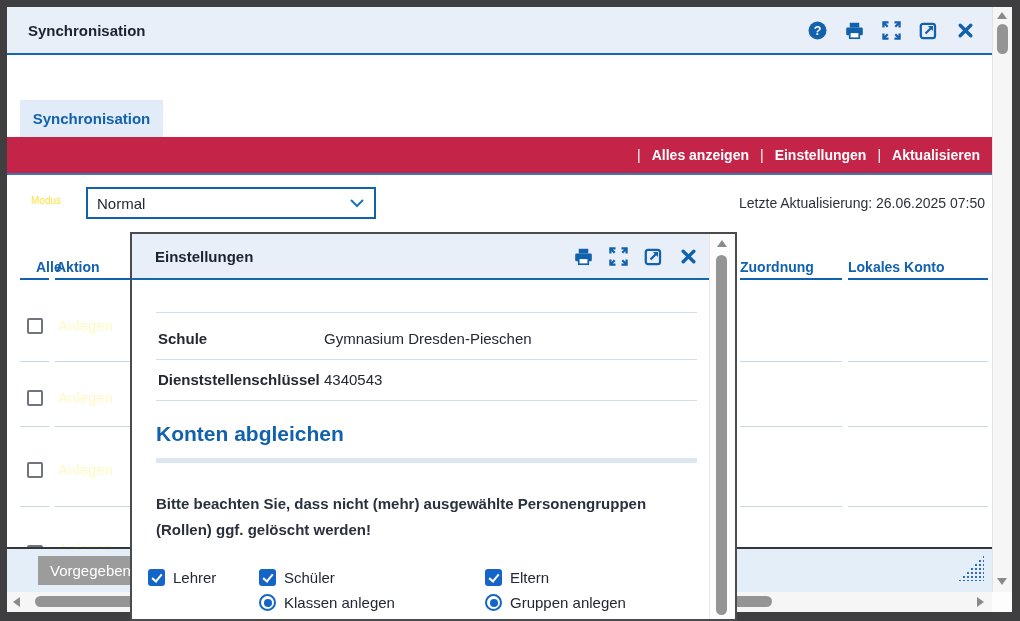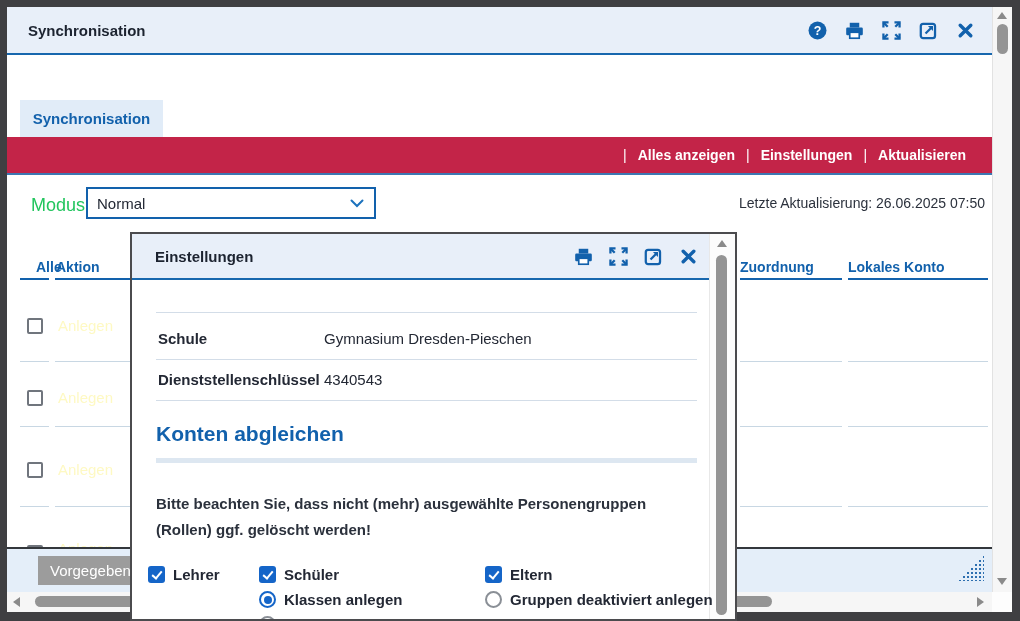--- a/index.html
+++ b/index.html
@@ -16,28 +16,28 @@
   .icon-row{display:flex;align-items:center;gap:15px;}
   .icon-btn{width:22px;height:22px;display:flex;align-items:center;justify-content:center;cursor:pointer;}
 
   
   .tab{position:absolute;left:20px;top:100px;width:143px;height:37px;background:#e1ecf8;
        color:#1261ac;font-size:15px;font-weight:700;display:flex;align-items:center;
        justify-content:center;z-index:2;}
 
   
   .redbar{position:absolute;left:7px;top:137px;width:985px;height:36px;background:#c32448;
-          display:flex;align-items:center;justify-content:flex-end;padding-right:26px;
+          display:flex;align-items:center;justify-content:flex-end;padding-right:12px;
           box-sizing:border-box;z-index:2;}
   .redbar .rlink{color:#ffffff;font-size:14px;font-weight:700;cursor:pointer;white-space:nowrap;}
   .redbar .rlink::before{content:"|";font-weight:400;margin:0 11px 0 11px;color:#fff;}
   .blueline{position:absolute;left:7px;top:173px;width:985px;height:2px;background:#3c77b2;z-index:2;}
 
   
-  .modus-label{position:absolute;left:31px;top:195px;font-size:18px;color:#22c55e;z-index:2;}
+  .modus-label{position:absolute;left:31px;top:195px;font-size:10px;color:#fde047;z-index:2;}
   .select{position:absolute;left:86px;top:187px;width:290px;height:32px;border:2px solid #1261ac;
           background:#fff;box-sizing:border-box;display:flex;align-items:center;
           justify-content:space-between;padding:0 10px 0 9px;z-index:2;cursor:pointer;}
   .select .sel-val{font-size:15px;color:#232834;}
   .last-update{position:absolute;right:35px;top:195px;font-size:14px;color:#2b313c;z-index:2;}
 
   
   .th{position:absolute;font-size:14px;font-weight:700;color:#1261ac;top:259px;z-index:2;}
   .th-line{position:absolute;top:278px;height:2px;background:#1261ac;z-index:2;}
   .rowline{position:absolute;height:1px;background:#c8d7e3;z-index:2;}
@@ -82,21 +82,21 @@
   .modal-scroll{position:absolute;right:0;top:0;width:26px;height:100%;background:#fcfcfc;
                 border-left:1px solid #e8e8e8;box-sizing:border-box;}
   .field-label{position:absolute;left:26px;font-size:15px;font-weight:700;color:#232834;}
   .field-value{position:absolute;left:192px;font-size:15px;color:#232834;}
   .mline{position:absolute;left:24px;width:541px;height:1px;background:#d3dde8;}
   .section-title{position:absolute;left:24px;top:188px;font-size:21px;font-weight:700;color:#1261ac;}
   .section-rule{position:absolute;left:24px;top:224px;width:541px;height:5px;background:#dde7f1;}
   .warning{position:absolute;left:24px;top:257px;width:545px;font-size:15px;font-weight:700;
            color:#2b313c;line-height:26px;}
   .grp-col{position:absolute;top:332px;}
-  .grp-row{display:flex;align-items:flex-start;height:20px;margin-bottom:5px;font-weight:bold;}
+  .grp-row{display:flex;align-items:flex-end;height:20px;margin-bottom:5px;}
   .cb-checked{width:17px;height:17px;background:#1565c8;border-radius:3px;position:relative;
               flex:0 0 auto;cursor:pointer;}
   .cb-checked::after{content:"";position:absolute;left:5.5px;top:2.5px;width:4px;height:8px;
               border:solid #fff;border-width:0 2.5px 2.5px 0;transform:rotate(40deg);}
   .radio{width:17px;height:17px;border-radius:50%;box-sizing:border-box;flex:0 0 auto;
          position:relative;cursor:pointer;}
   .radio.on{border:2px solid #1565c8;}
   .radio.on::after{content:"";position:absolute;left:2.5px;top:2.5px;width:8px;height:8px;
          border-radius:50%;background:#1565c8;}
   .radio.off{border:2px solid #8a8f96;}
@@ -295,18 +295,22 @@
         <span class="radio off"></span>
         <span class="grp-label">Klassen deaktiviert anlegen</span>
       </div>
     </div>
     <div class="grp-col" style="left:353px;">
       <div class="grp-row">
         <span class="cb-checked"></span>
         <span class="grp-label">Eltern</span>
       </div>
       <div class="grp-row">
+        <span class="radio on"></span>
+        <span class="grp-label">Gruppen anlegen</span>
+      </div>
+      <div class="grp-row">
         <span class="radio off"></span>
         <span class="grp-label">Gruppen deaktiviert anlegen</span>
       </div>
     </div>
   </div>
 </div>
 
 </body></html>

